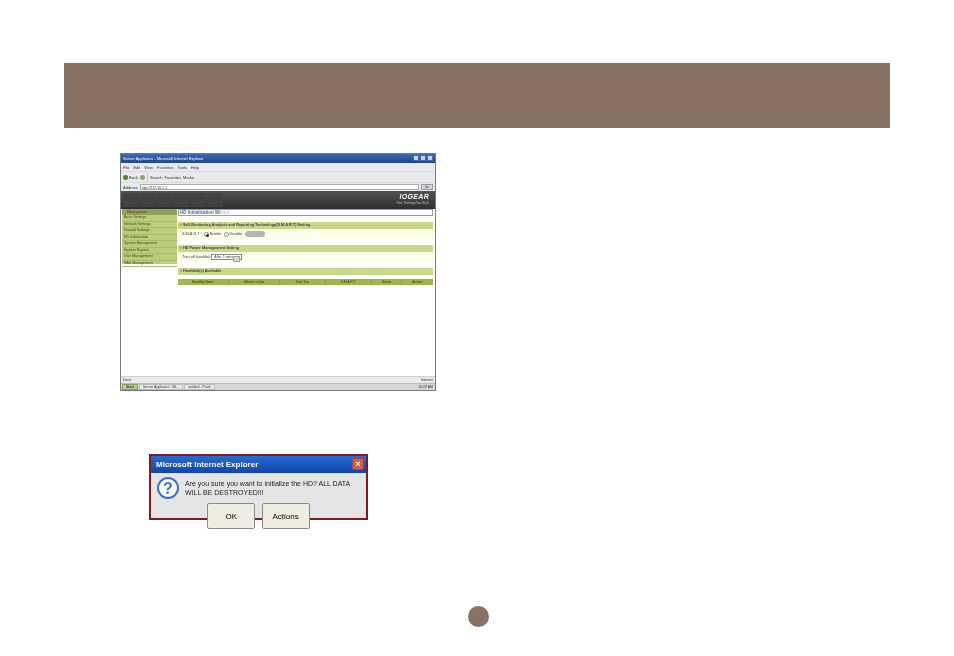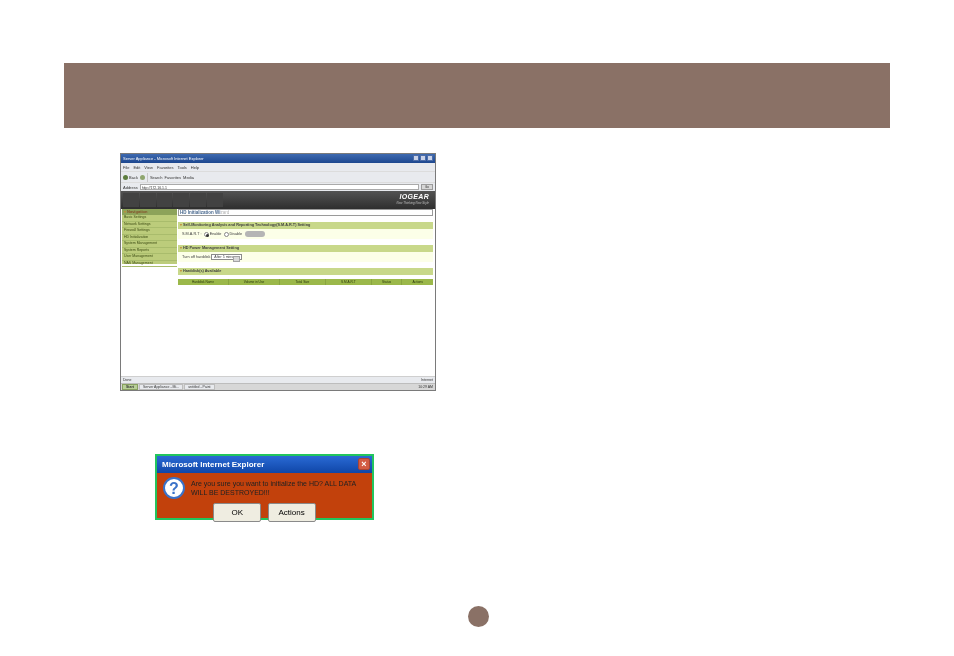--- a/index.html
+++ b/index.html
@@ -79,43 +79,43 @@
   .taskbar { position:absolute; left:0; right:0; bottom:0; height:7px; background:#d7d7d7; border-top:1px solid #bdbdbd; display:flex; align-items:center; font-size:3.5px; color:#333;}
   .startbtn { background:#b8cf97; height:6px; border:1px solid #88a060; margin-left:1px; padding:0 3px; line-height:5px; font-weight:bold;}
   .task-item { background:#e8eaee; border:1px solid #bdbdbd; height:6px; margin-left:1px; padding:0 3px; line-height:5px;}
   .tray { margin-left:auto; padding-right:2px; display:flex; gap:1px; align-items:center;}
   .tray .clock { font-size:3.5px;}
 
   
   .modal-shot {
     position: absolute;
     top: 454px;
-    left: 155px;
+    left: 149px;
     width: 219px;
     height: 66px;
-    border: 2px solid #22c55e;
-    background: #c2410c;
+    border: 2px solid #7f1d1d;
+    background: #e5e5e5;
     font-size: 8px;
   }
   .modal-title {
     height: 17px;
     background: linear-gradient(#2a6ad4,#0f46a8);
     color: #fff;
     font-size: 8px;
     line-height: 17px;
     padding-left: 5px;
     position:relative;
     font-weight:bold;
   }
   .modal-close { position:absolute; right:2px; top:2px; width:12px; height:12px; background:#d25b43; border:1px solid #a94433; color:#fff; font-size:9px; line-height:10px; text-align:center; border-radius:2px;}
   .modal-body { display:flex; align-items:center; padding:4px 6px;}
   .qmark { width:22px; height:22px; border:2px solid #3a72c9; color:#3a72c9; border-radius:50%; font-size:16px; font-weight:bold; text-align:center; line-height:19px; background:#fff; flex:none;}
   .modal-text { font-size:7px; color:#222; margin-left:6px; line-height:9px;}
   .modal-buttons { text-align:center; padding-bottom:4px;}
-  .modal-buttons button { width:48px; height:19px; font-size:8px; background:#efede1; border:1px solid #8a8a8a; border-radius:2px; margin:0 2px; cursor:pointer;}
+  .modal-buttons button { width:48px; height:26px; font-size:8px; background:#efede1; border:1px solid #8a8a8a; border-radius:2px; margin:0 2px; cursor:pointer;}
 
   .page-circle {
     position:absolute;
     left: 468px;
     top: 606px;
     width: 21px;
     height:21px;
     border-radius:50%;
     background:#8a7166;
   }

